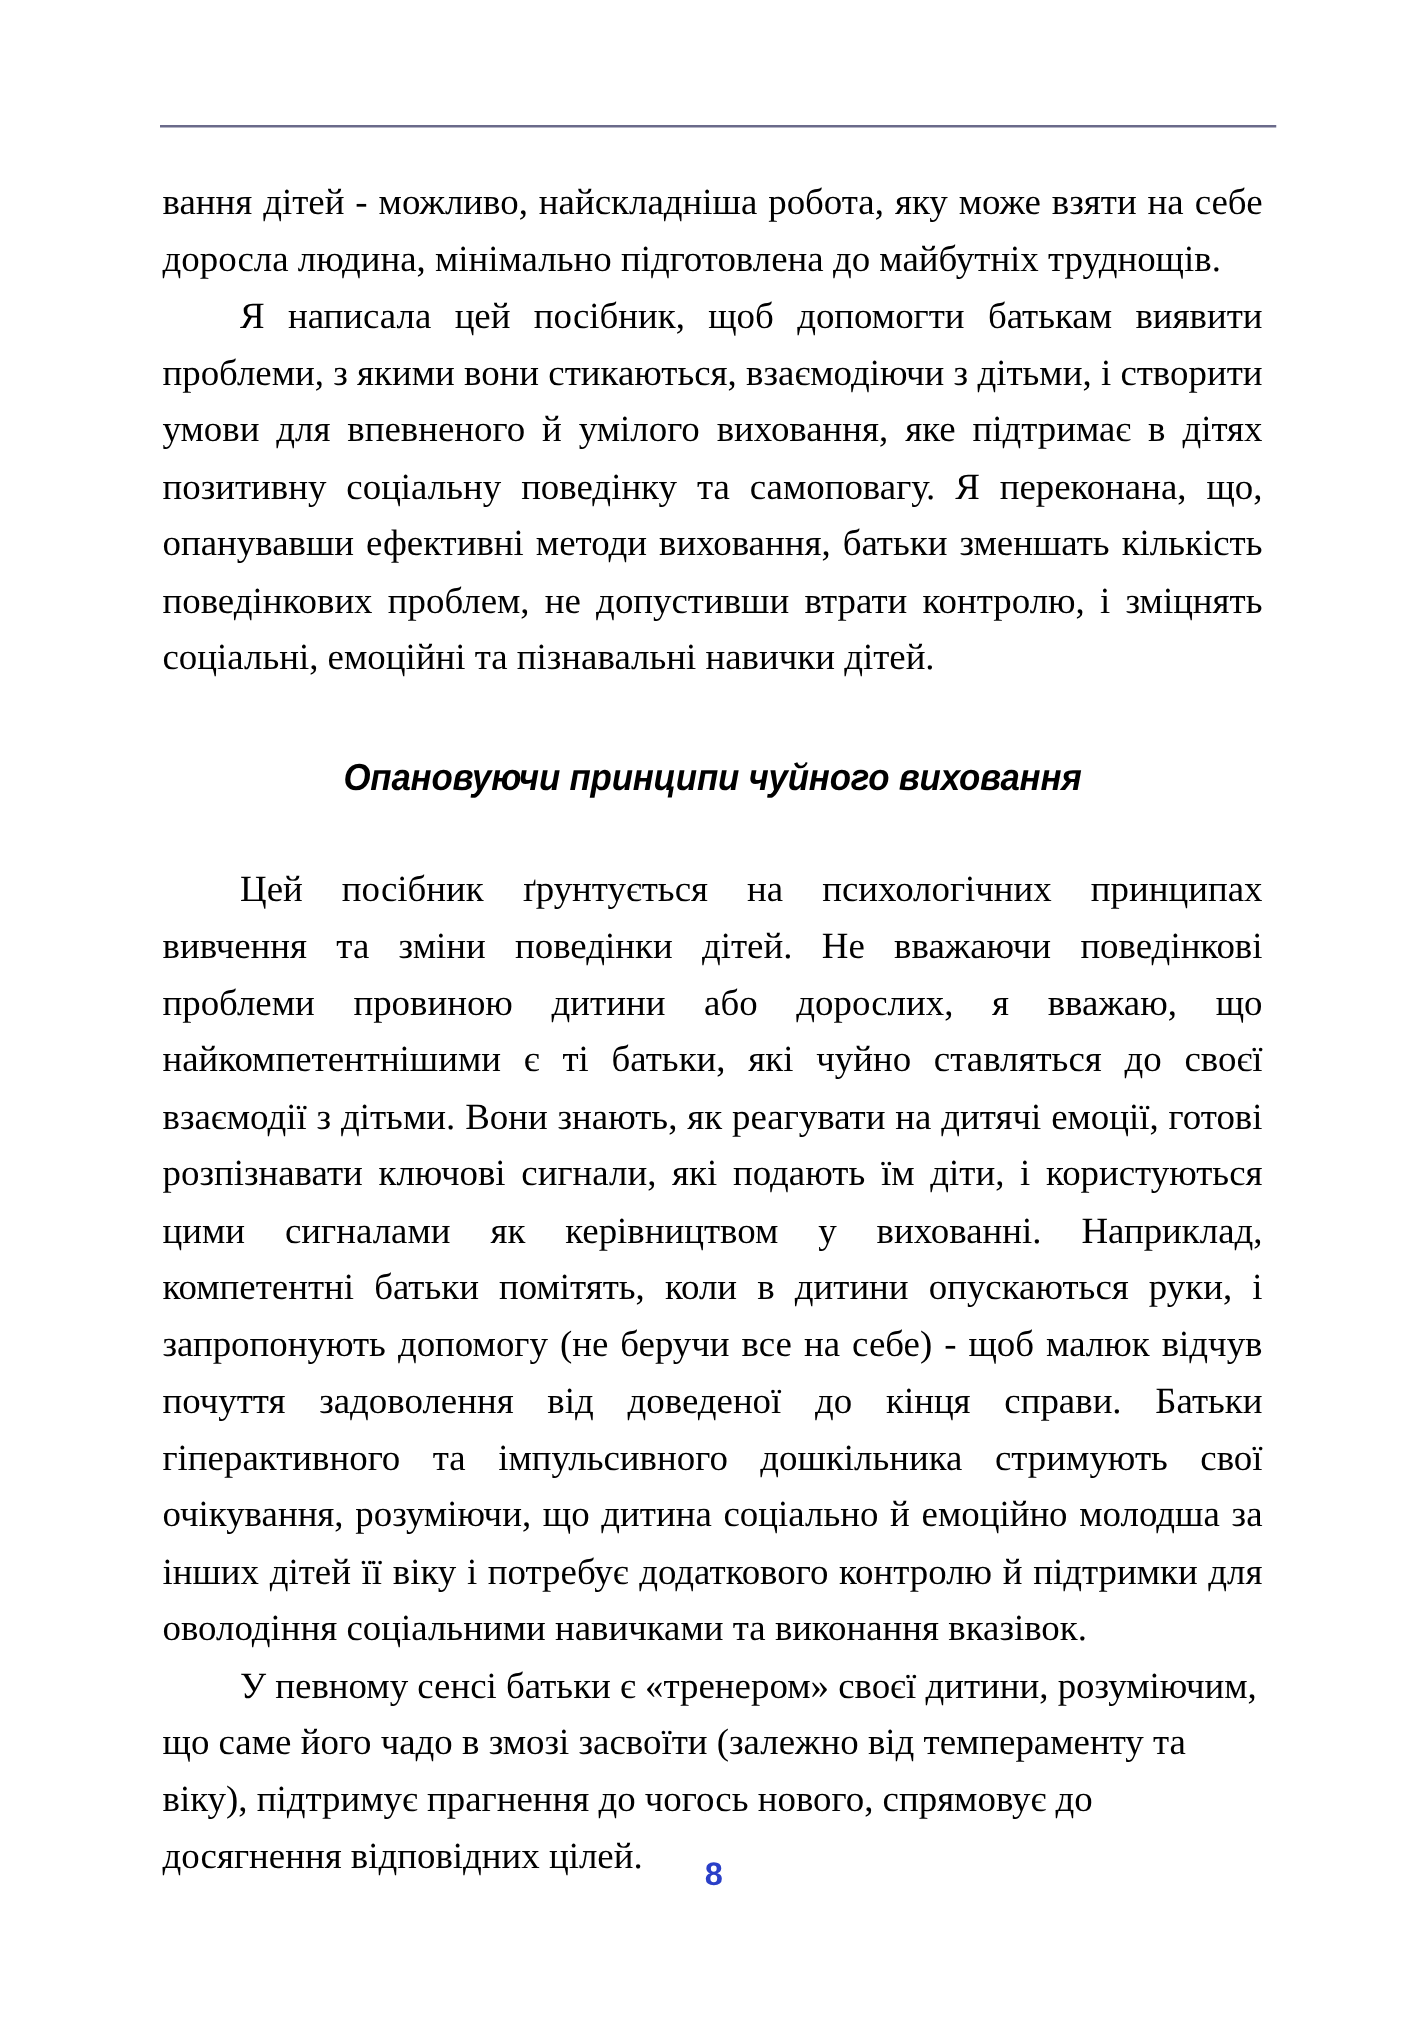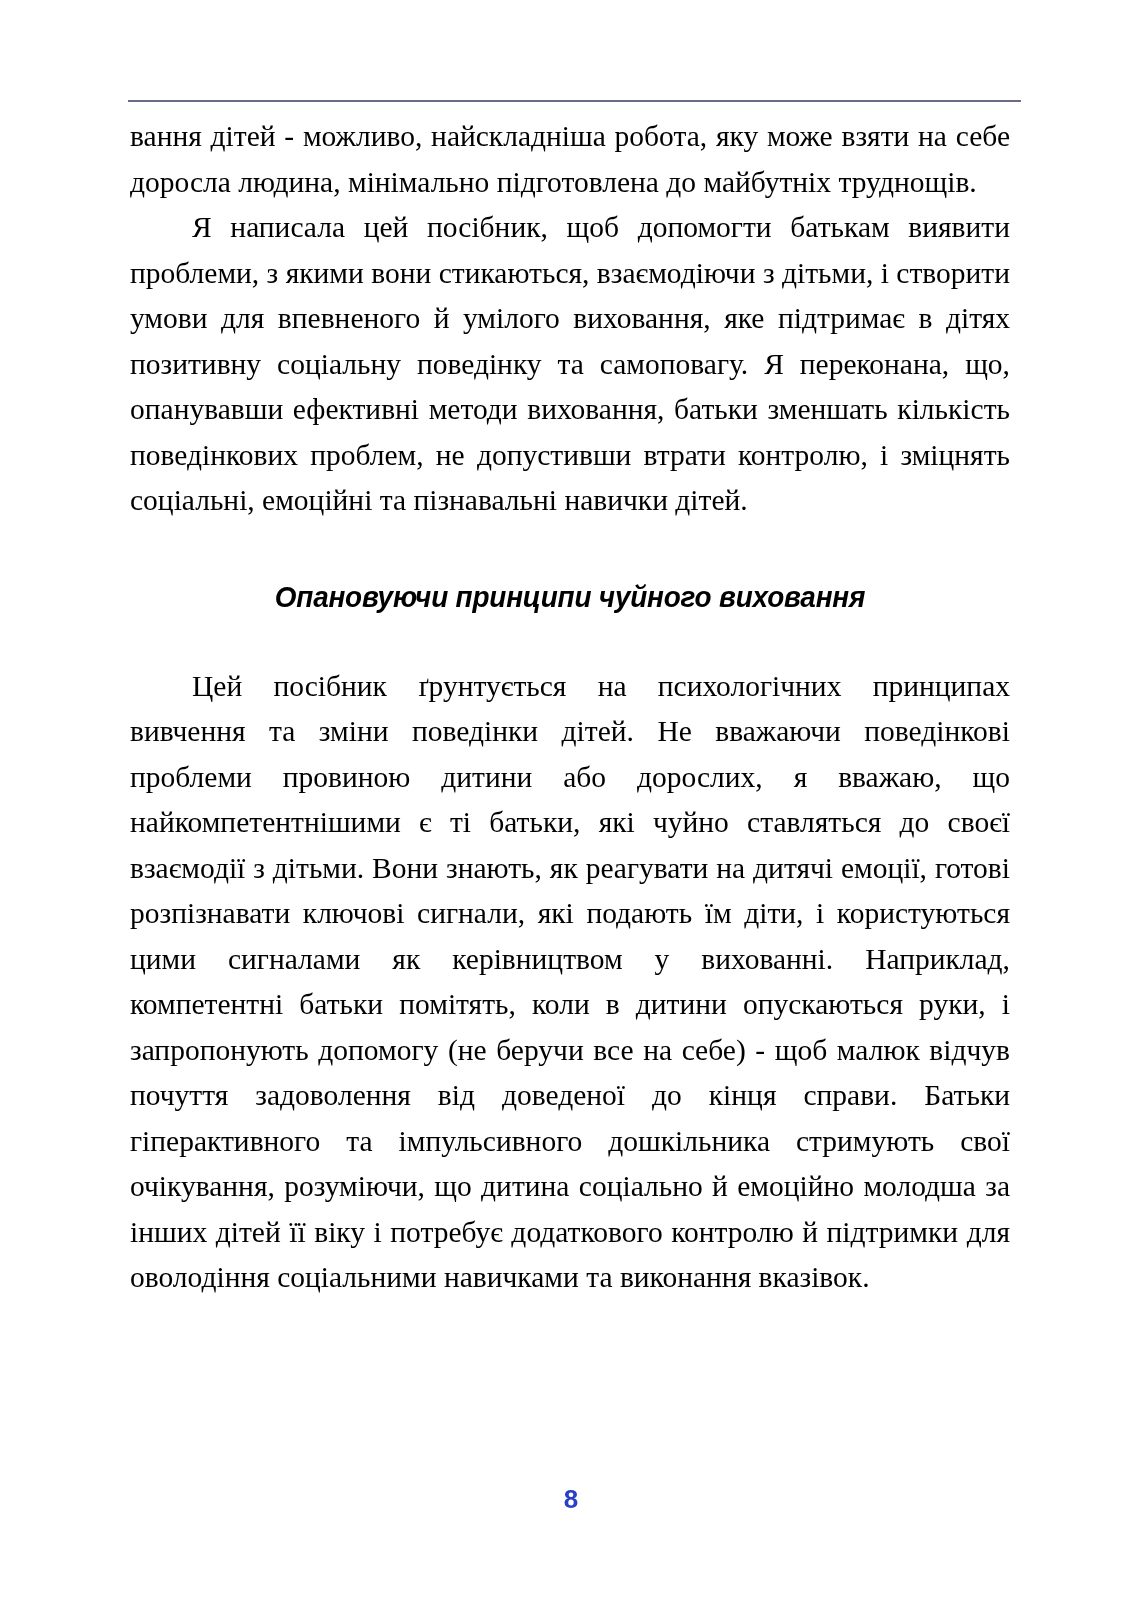--- a/index.html
+++ b/index.html
@@ -33,21 +33,21 @@
     position: absolute;
     left: 128px;
     top: 100px;
     width: 893px;
     height: 2px;
     background: #6a6a8a;
   }
   .content {
     position: absolute;
     left: 130px;
-    top: 114px;
+    top: 140px;
     width: 880px;
   }
   p.body-par {
     font-family: "Liberation Serif", "DejaVu Serif", serif;
     font-size: 29.5px;
     line-height: 45.5px;
     color: #000000;
     text-align: justify;
     text-justify: inter-word;
     margin: 0;
@@ -103,18 +103,19 @@
     <p class="body-par">Я написала цей посібник, щоб допомогти батькам виявити проблеми, з якими вони стикаються, взаємодіючи з дітьми, і створити умови для впевненого й умілого виховання, яке підтримає в дітях позитивну соціальну поведінку та самоповагу. Я переконана, що, опанувавши ефективні методи виховання, батьки зменшать кількість поведінкових проблем, не допустивши втрати контролю, і зміцнять соціальні, емоційні та пізнавальні навички дітей.</p>
 
     <div class="gap-before-heading"></div>
 
     <h2 class="section-heading">Опановуючи принципи чуйного виховання</h2>
 
     <div class="gap-after-heading"></div>
 
     <p class="body-par">Цей посібник ґрунтується на психологічних принципах вивчення та зміни поведінки дітей. Не вважаючи поведінкові проблеми провиною дитини або дорослих, я вважаю, що найкомпетентнішими є ті батьки, які чуйно ставляться до своєї взаємодії з дітьми. Вони знають, як реагувати на дитячі емоції, готові розпізнавати ключові сигнали, які подають їм діти, і користуються цими сигналами як керівництвом у вихованні. Наприклад, компетентні батьки помітять, коли в дитини опускаються руки, і запропонують допомогу (не беручи все на себе) - щоб малюк відчув почуття задоволення від доведеної до кінця справи. Батьки гіперактивного та імпульсивного дошкільника стримують свої очікування, розуміючи, що дитина соціально й емоційно молодша за інших дітей її віку і потребує додаткового контролю й підтримки для оволодіння соціальними навичками та виконання вказівок.</p>
 
+    <p class="body-par last-left">У певному сенсі батьки є «тренером» своєї дитини, розуміючим, що саме його чадо в змозі засвоїти (залежно від темпераменту та віку), підтримує прагнення до чогось нового, спрямовує до досягнення відповідних цілей.</p>
 
   </div>
 
   <div class="page-number">8</div>
 
 </div>
 
 </body></html>

